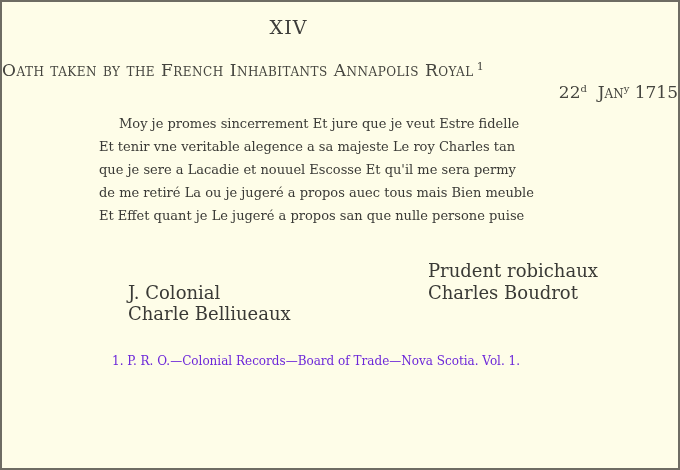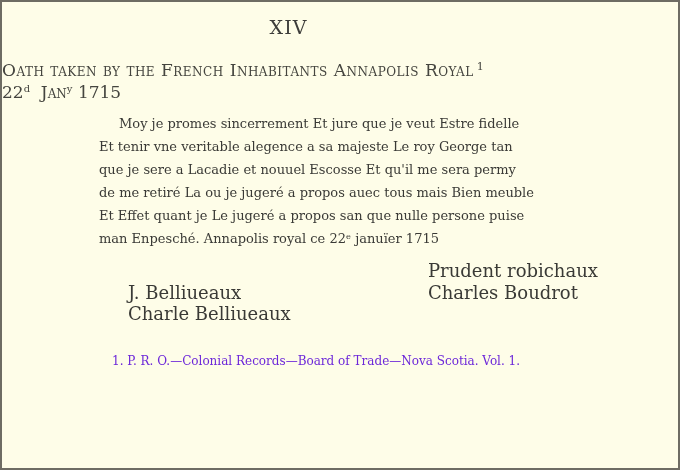--- a/index.html
+++ b/index.html
@@ -12,43 +12,42 @@
   .page {
     position: relative;
     width: 676px; height: 466px;
     border: 2px solid #6e6c63;
     background: #fefde8;
   }
   .abs { position: absolute; white-space: nowrap; }
   .numeral { left: 0; width: 573px; text-align: center; top: 14px; font-size: 19px; letter-spacing: 1px; color: #3d3d3a; }
   .title { left: 0; width: 676px; top: 58px; font-size: 17px; letter-spacing: 0.5px; font-variant: small-caps; color: #45453f; }
   .title sup { font-size: 11px; vertical-align: 6px; margin-left: 3px; }
-  .date { left: 0; width: 676px; text-align: left; top: 80px; font-size: 17px; color: #45453f; }
+  .date { left: 0; width: 676px; text-align: right; top: 80px; font-size: 17px; color: #45453f; }
   .date .sc { font-variant: small-caps; }
   .date sup { font-size: 10px; vertical-align: 6px; }
   .body-line { left: 97px; width: 535px; font-size: 13px; color: #3a3a36; }
   .sig { font-size: 18px; color: #3a3a36; }
   .footnote { left: 110px; top: 352px; font-size: 12px; color: #6d28d9; }
 </style>
 </head>
 <body>
 
 <div class="page">
   <div class="abs numeral">XIV</div>
 
   <div class="abs title"><span>Oath taken by the French Inhabitants Annapolis Royal</span><sup>1</sup></div>
 
   <div class="abs date"><span>22</span><sup>d</sup>&nbsp;&nbsp;<span class="sc">Jan</span><sup>y</sup>&nbsp;<span>1715</span></div>
 
   <div class="abs body-line" style="top:114px; left:117px;">Moy je promes sincerrement Et  jure que je  veut Estre fidelle</div>
-  <div class="abs body-line" style="top:137px;">Et tenir vne veritable alegence  a sa  majeste Le roy George tan</div>
+  <div class="abs body-line" style="top:137px;">Et tenir vne veritable alegence  a sa  majeste Le roy Charles tan</div>
   <div class="abs body-line" style="top:160px;">que je sere a Lacadie et nouuel  Escosse Et qu'il me sera permy</div>
   <div class="abs body-line" style="top:183px;">de me retiré La ou je jugeré a propos auec tous mais Bien meuble</div>
   <div class="abs body-line" style="top:206px;">Et Effet quant je Le jugeré a propos san que nulle persone puise</div>
-  <div class="abs body-line" style="top:229px;">man Enpesché.   Annapolis royal ce 22ᵉ januïer  1715</div>
 
   <div class="abs sig" style="left:426px; top:258px;">Prudent robichaux</div>
-  <div class="abs sig" style="left:126px; top:280px;">J. Belliueaux</div>
+  <div class="abs sig" style="left:126px; top:280px;">J. Colonial</div>
   <div class="abs sig" style="left:426px; top:280px;">Charles Boudrot</div>
   <div class="abs sig" style="left:126px; top:301px;">Charle Belliueaux</div>
 
   <div class="abs footnote">1.  P. R. O.—Colonial Records—Board of Trade—Nova Scotia. Vol. 1.</div>
 </div>
 
 </body></html>

